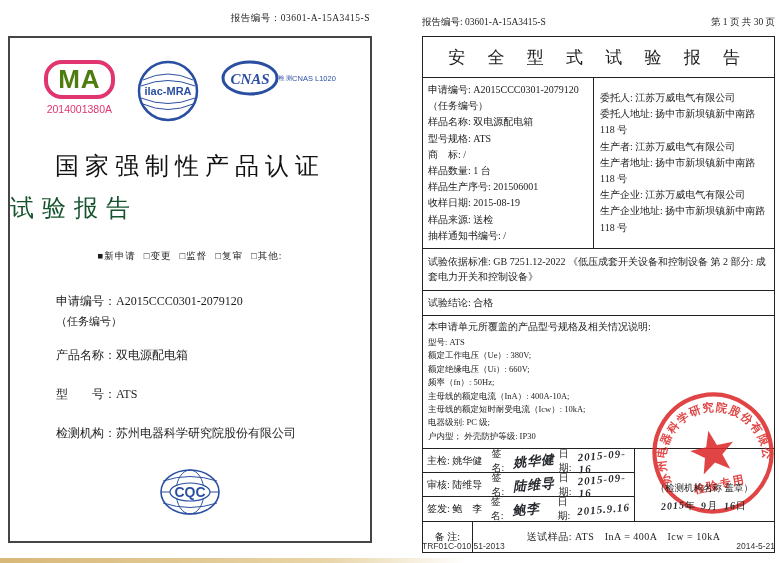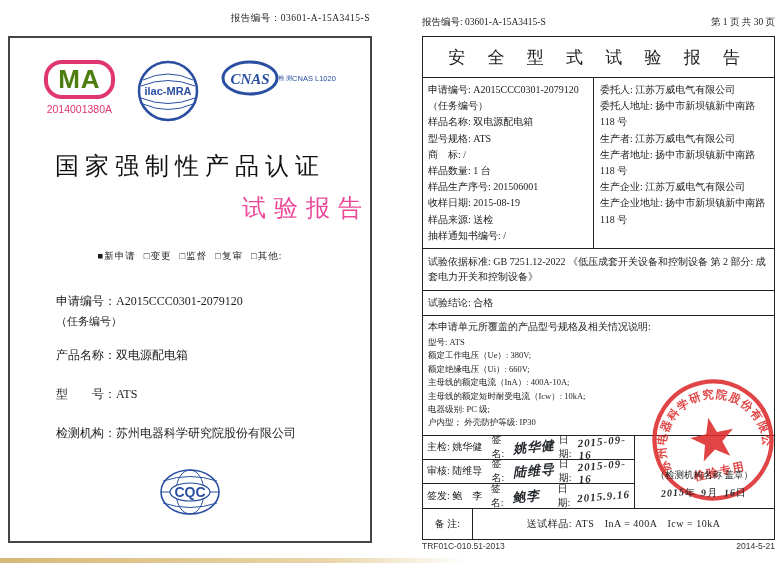--- a/index.html
+++ b/index.html
@@ -22,35 +22,35 @@
   .cma-frame{
     border:4px solid #e0356e;border-radius:18px;padding:1px 10px;
     font-family:"Liberation Sans",sans-serif;font-weight:700;font-size:26px;color:#4d7c0f;
     letter-spacing:1px;line-height:1.1;
   }
   .cma-num{color:#e0356e;font-size:10.5px;margin-top:4px;font-family:"Liberation Sans",sans-serif;}
   .cnas-block{display:flex;flex-direction:row;align-items:center;}
   .cnas-sub{font-size:6px;color:#2a4fa2;margin-top:1px;}
   .cnas-code{font-size:7.5px;color:#2a4fa2;font-family:"Liberation Sans",sans-serif;}
   .pl-title{ text-align:center;font-size:24px;letter-spacing:6px;margin-top:24px;color:#111;}
-  .pl-title2{text-align:right;font-size:24px;letter-spacing:8px;margin-top:10px;color:#ec4899;}
+  .pl-title2{text-align:left;font-size:24px;letter-spacing:8px;margin-top:10px;color:#14532d;}
   .pl-checkrow{text-align:center;font-size:9.5px;margin-top:26px;letter-spacing:1px;display:flex;justify-content:center;gap:8px;}
   .pl-fields{margin:30px 0 0 46px;font-size:12px;}
   .pl-field{margin-bottom:4px;}
   .pl-sub{font-size:11px;margin:2px 0 18px 0;}
   .gap18{margin-top:22px;}
   .cqc-wrap{display:flex;justify-content:center;margin-top:26px;}
   
   .page-right{position:absolute;left:398px;top:0;width:381px;height:563px;font-size:10px;}
   .pr-head{position:absolute;top:16px;left:24px;right:4px;display:flex;justify-content:space-between;font-size:9.5px;}
   .pr-table{position:absolute;left:24px;right:4px;top:36px;border:1.5px solid #222;background:#fff;}
   .row{border-bottom:1px solid #222;}
   .row:last-child{border-bottom:none;}
   .pr-title{text-align:center;font-size:17px;letter-spacing:9px;padding:9px 0 8px 0;font-weight:400;}
-  .info-row{display:flex;}
+  .info-row{display:flex;align-items:center;}
   .info-left{width:163px;border-right:1px solid #222;padding:4px 2px 4px 5px;line-height:1.62;}
   .info-right{flex:1;padding:4px 3px 4px 6px;line-height:1.62;}
   .std-row{padding:5px 5px;line-height:1.55;}
   .concl-row{padding:5px 5px;}
   .cover-row{padding:4px 5px 5px 5px;}
   .cover-title{font-size:10px;margin-bottom:2px;}
   .spec{font-size:8.5px;line-height:1.58;}
   .sig-wrap{display:flex;}
   .sig-left{flex:1;}
   .sig-row{display:flex;align-items:center;border-bottom:1px solid #222;padding:6px 4px;height:24px;box-sizing:border-box;}
@@ -185,20 +185,21 @@
 
     <div class="row std-row">试验依据标准: GB 7251.12-2022 《低压成套开关设备和控制设备 第 2 部分: 成套电力开关和控制设备》</div>
 
     <div class="row concl-row">试验结论: 合格</div>
 
     <div class="row cover-row">
       <div class="cover-title">本申请单元所覆盖的产品型号规格及相关情况说明:</div>
       <div class="spec">型号: ATS</div>
       <div class="spec">额定工作电压（Ue）: 380V;</div>
       <div class="spec">额定绝缘电压（Ui）: 660V;</div>
+      <div class="spec">频率（fn）: 50Hz;</div>
       <div class="spec">主母线的额定电流（InA）: 400A-10A;</div>
       <div class="spec">主母线的额定短时耐受电流（Icw）: 10kA;</div>
       <div class="spec">电器级别: PC 级;</div>
       <div class="spec">户内型；  外壳防护等级: IP30</div>
     </div>
 
     <div class="row sig-wrap" style="border-bottom:1px solid #222;">
       <div class="sig-left">
         <div class="sig-row">
           <span class="sig-role">主检: 姚华健</span>

